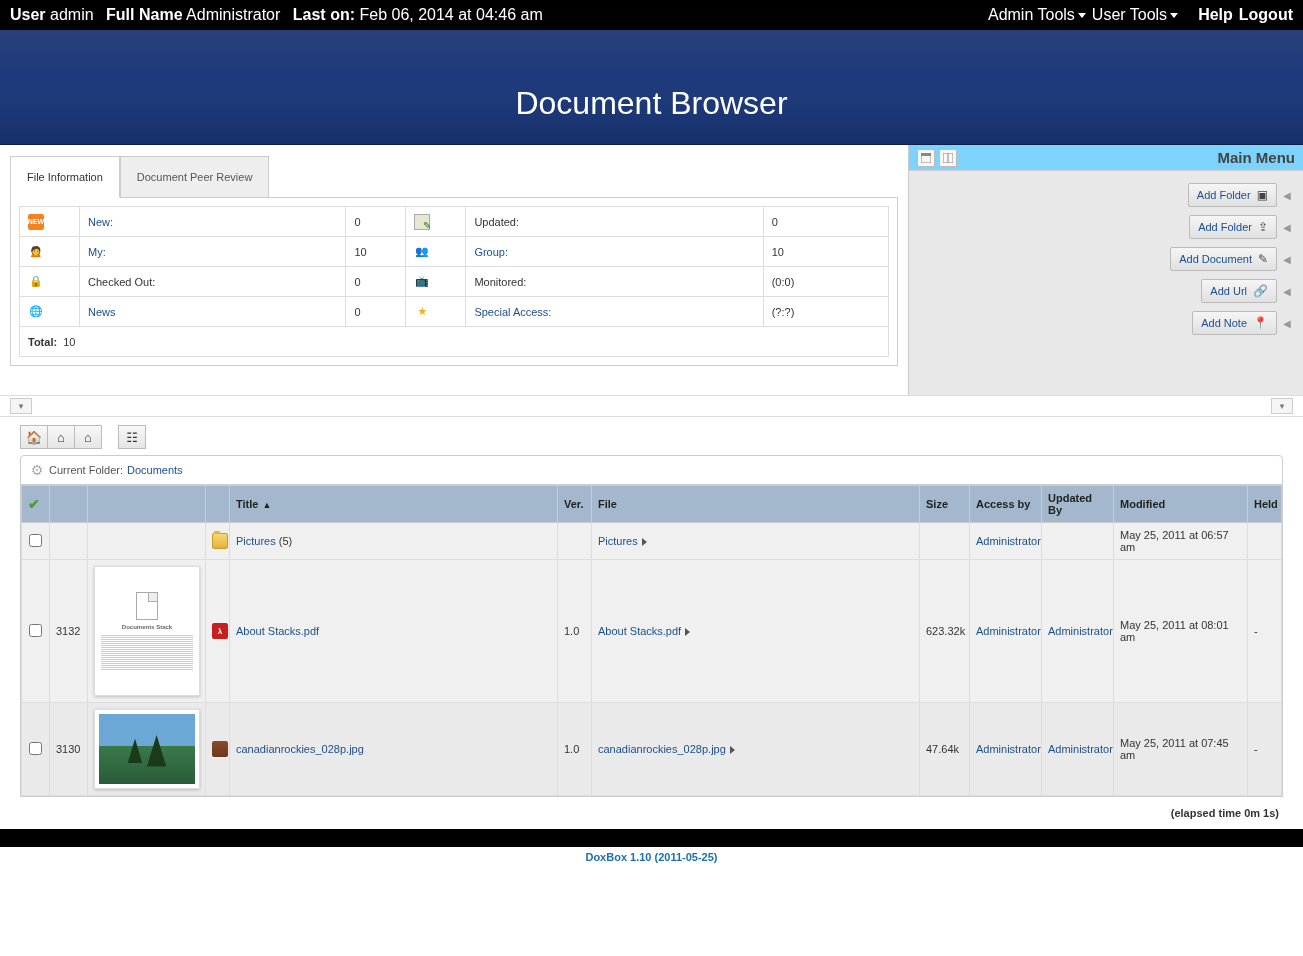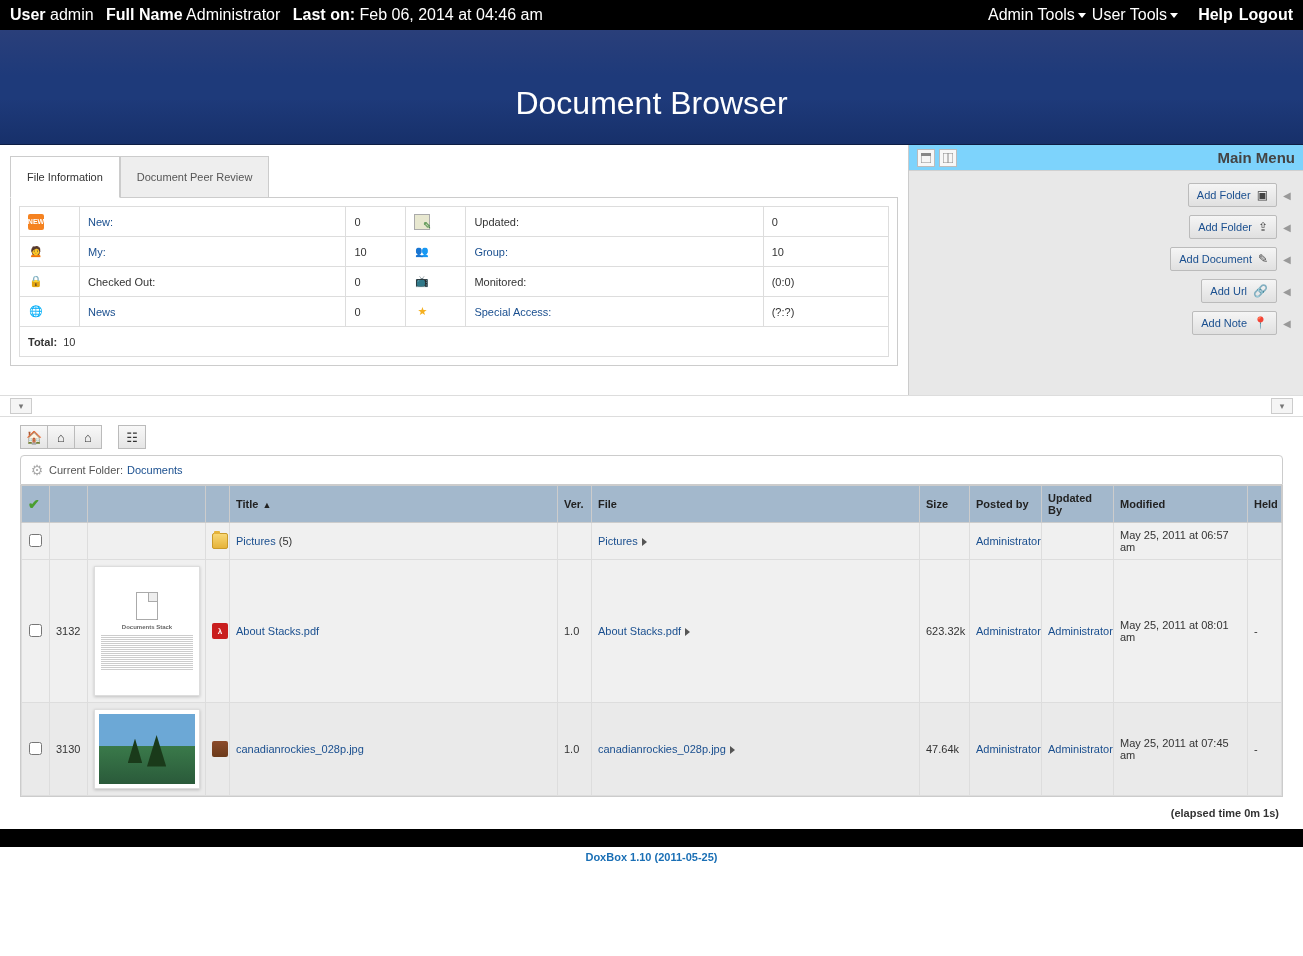--- a/index.html
+++ b/index.html
@@ -296,21 +296,21 @@
     <thead>
       <tr>
         <th><span class="check-mark">✔</span></th>
         <th></th>
         <th></th>
         <th></th>
         <th><span>Title</span><span class="sort-arrow">▲</span></th>
         <th>Ver.</th>
         <th>File</th>
         <th>Size</th>
-        <th>Posted by</th>
+        <th>Access by</th>
         <th>Updated By</th>
         <th>Modified</th>
         <th>Held</th>
       </tr>
     </thead>
     <tbody id="table-body">
         <tr class="odd">
           <td class="chk-col"><input type="checkbox" style=""></td>
           <td></td>
           <td class="thumb-col"></td>

